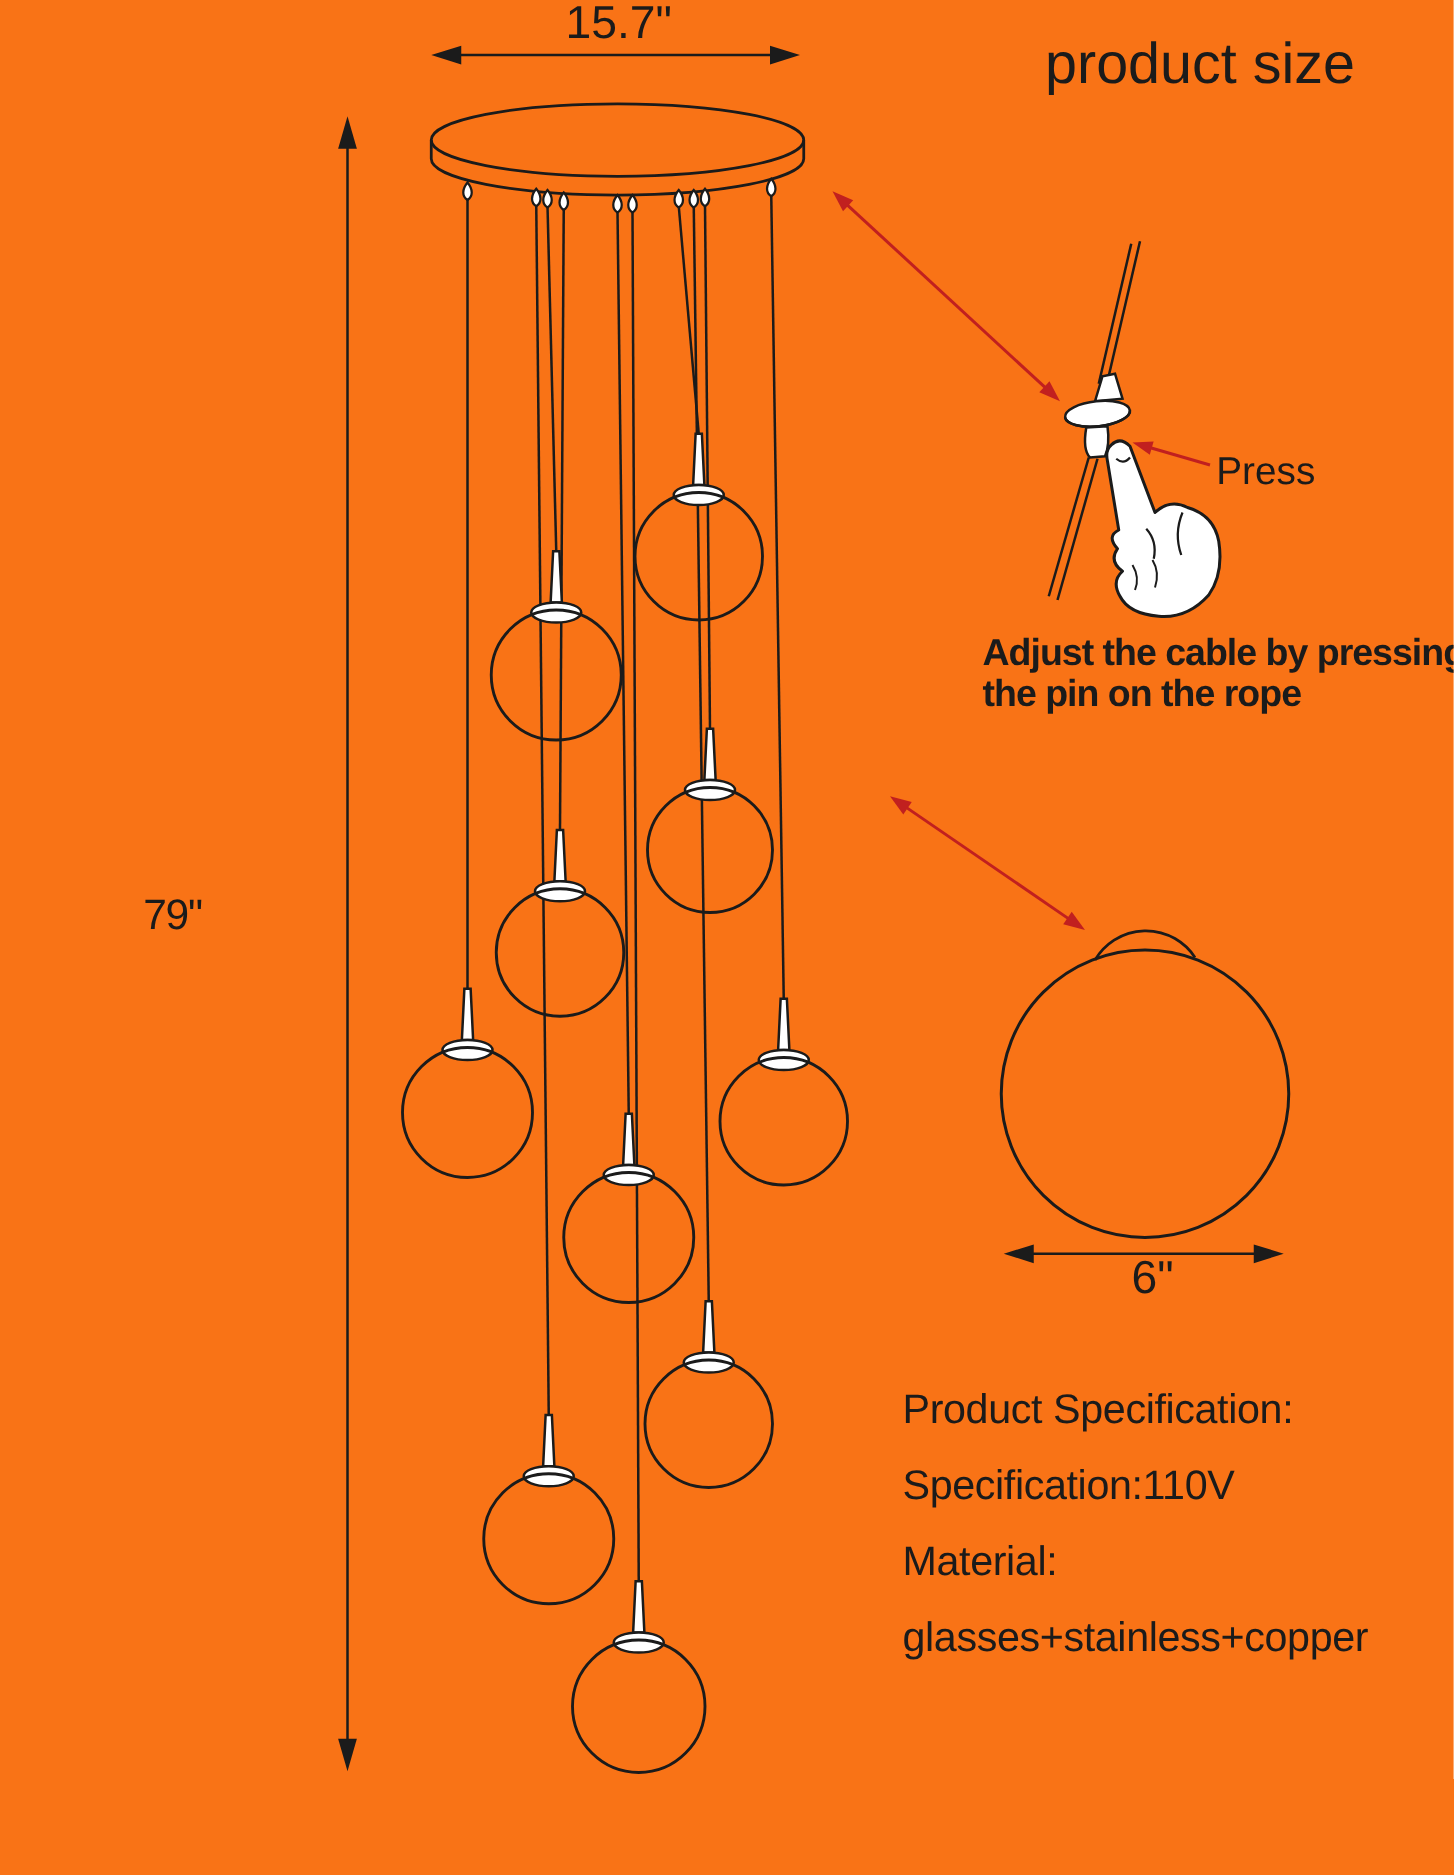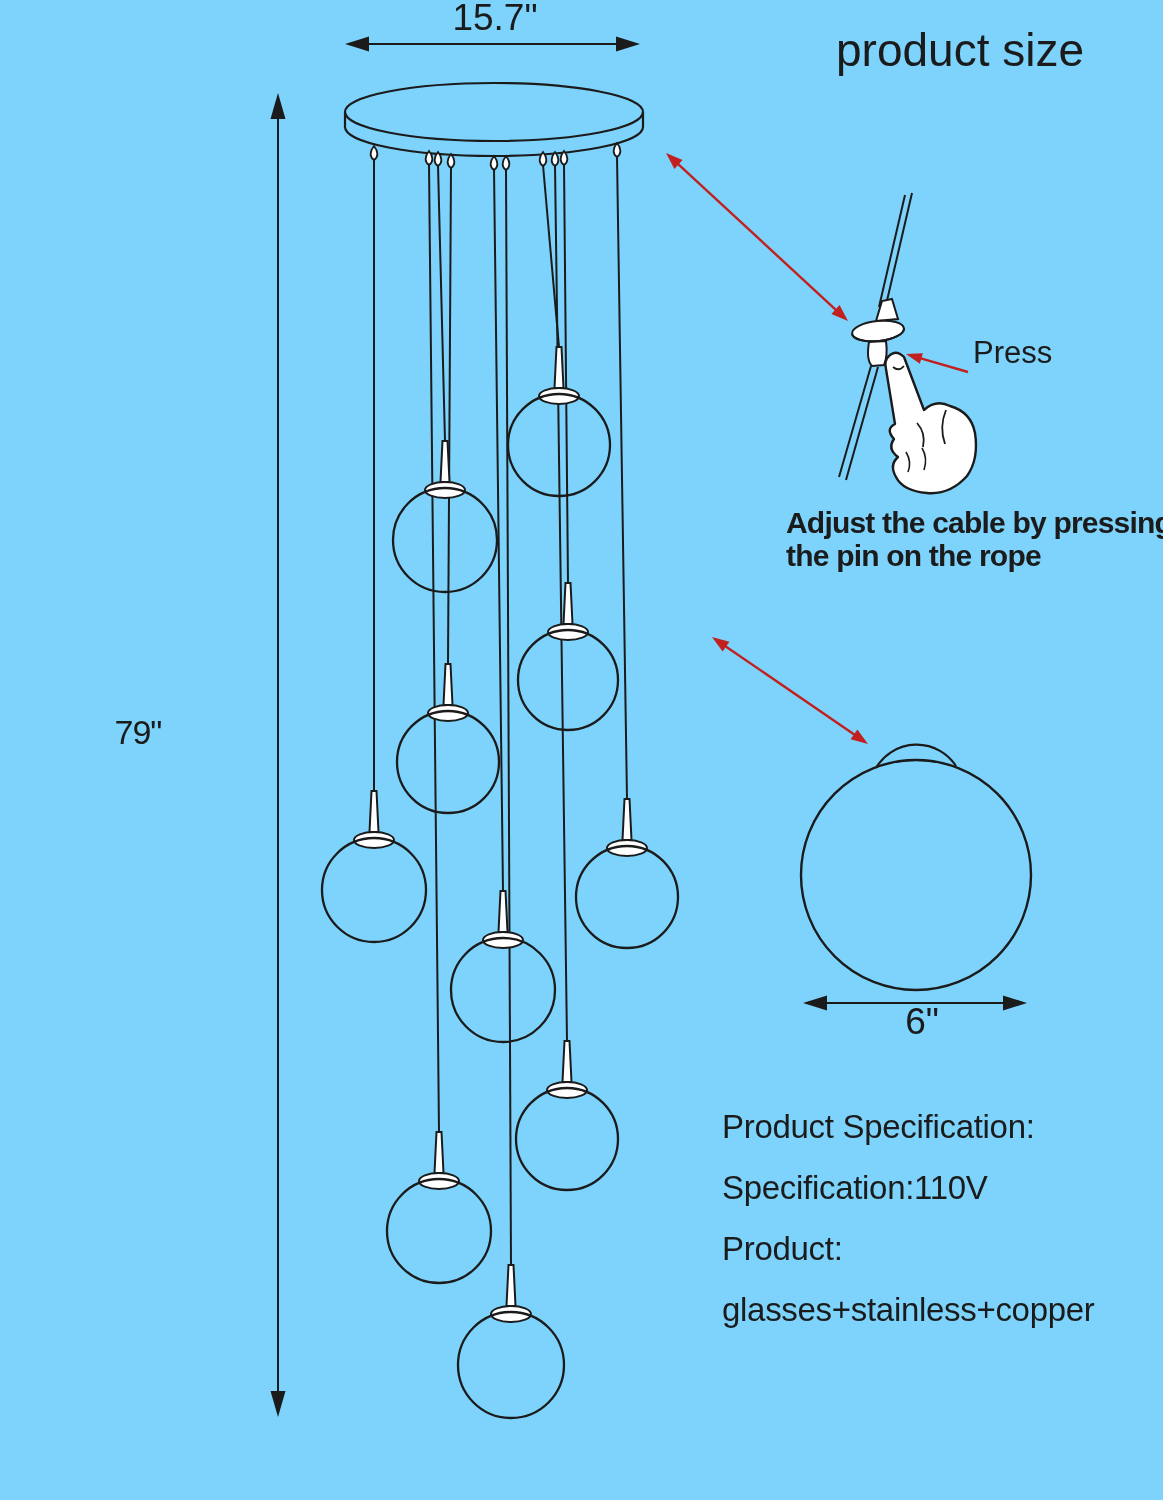--- a/index.html
+++ b/index.html
@@ -1,25 +1,25 @@
 <!DOCTYPE html>
 <html><head>
 <meta charset="utf-8">
 <style>
   html,body{margin:0;padding:0;background:#ffffff;}
   .stage{
-    position:relative;width:1163px;height:1500px;background:#7dd3fc;
+    position:relative;width:1163px;height:1500px;background:#f97316;
     font-family:"Liberation Sans",sans-serif;color:#1b1b1b;overflow:hidden;
   }
   svg.drawing{position:absolute;left:0;top:0;}
   .label{position:absolute;white-space:nowrap;line-height:1.1;}
   .title{left:836px;top:25px;font-size:46px;letter-spacing:0;}
   .dim-width{left:415px;top:-2px;width:160px;text-align:center;font-size:37px;}
   .dim-length{left:0;top:711px;width:276px;text-align:center;font-size:34px;letter-spacing:-1px;line-height:43px;}
-  .press{left:973px;top:336px;font-size:31px;}
+  .press{left:973px;top:360px;font-size:31px;}
   .adjust{left:786px;top:506px;font-size:30px;font-weight:600;letter-spacing:-0.8px;line-height:33px;}
   .dim-globe{left:862px;top:1002px;width:120px;text-align:center;font-size:37px;}
   .spec{left:722px;top:1096px;font-size:33px;letter-spacing:-0.3px;line-height:61px;}
 </style>
 </head>
 <body>
 
 <div class="stage">
 
   <svg class="drawing" width="1163" height="1500" viewBox="0 0 1163 1500">
@@ -140,16 +140,16 @@
   <div class="label adjust">
     <div>Adjust the cable by pressing</div>
     <div>the pin on the rope</div>
   </div>
 
   <div class="label dim-globe">6"</div>
 
   <div class="label spec">
     <div>Product Specification:</div>
     <div>Specification:110V</div>
-    <div>Product:</div>
+    <div>Material:</div>
     <div>glasses+stainless+copper</div>
   </div>
 </div>
 
 </body></html>

